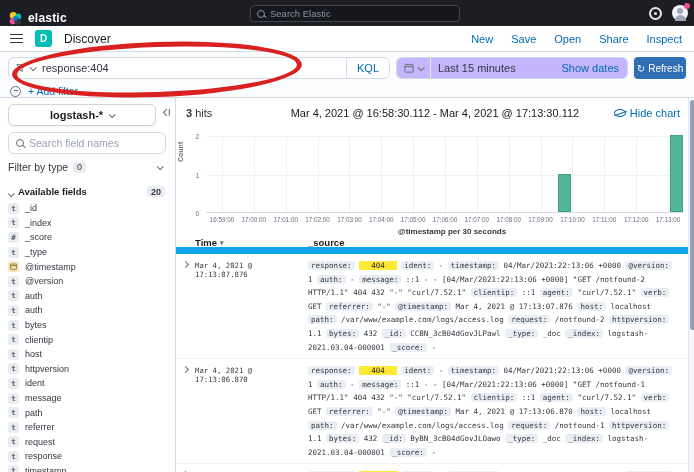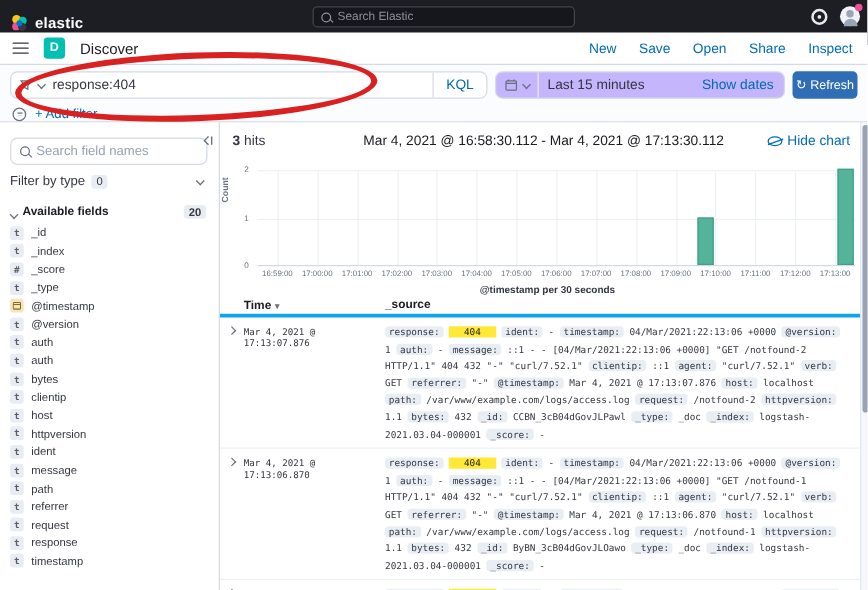--- a/index.html
+++ b/index.html
@@ -109,25 +109,25 @@
   .ylab { position:absolute; left:1px; top:34px; transform:rotate(-90deg); transform-origin:left top;
     font-size:7px; font-weight:700; color:#69707d; }
   .yticks { position:absolute; left:0; top:8px; width:26px; height:77px; }
   .yticks div { position:absolute; right:3px; font-size:6.5px; color:#69707d; transform:translateY(-50%); }
   .plot { position:absolute; left:30px; top:8px; width:478px; height:77px; border-bottom:1px solid #d3dae6; }
   .gridv { position:absolute; top:0; bottom:0; width:1px; background:#eef1f6; }
   .gridh { position:absolute; left:0; right:0; height:1px; background:#eef1f6; }
   .bar { position:absolute; bottom:0; width:13px; background:#54b399; border:1px solid #41a08b; }
   .xticks { position:absolute; left:30px; top:88px; width:478px; height:8px; }
   .xticks div { position:absolute; font-size:6.3px; color:#69707d; transform:translateX(-50%); white-space:nowrap; }
-  .xaxis-title { position:absolute; left:23px; top:99px; width:478px; text-align:center;
+  .xaxis-title { position:absolute; left:37px; top:99px; width:478px; text-align:center;
     font-size:8px; font-weight:700; color:#343741; }
 
   
-  .tbl-header { height:16px; display:flex; border-bottom:3px solid #0ea5e9;
+  .tbl-header { height:16px; display:flex; align-items:center; border-bottom:7px solid #0ea5e9;
     font-size:9.5px; font-weight:700; color:#1a1c21; margin-top:2px; }
   .th-time { width:132px; padding-left:19px; display:flex; align-items:center; gap:3px; }
   .sort-arrow { font-size:7px; color:#69707d; }
   .th-source { flex:1; }
   .doc-rows { }
   .doc-row { display:flex; border-bottom:1px solid #eef1f6; padding:5px 0 4px 0; }
   .doc-caret { width:19px; display:flex; justify-content:center; padding-top:3px; cursor:pointer; }
   .doc-time { width:113px; font-family:"DejaVu Sans Mono", monospace; font-size:7.3px; color:#343741; padding-top:2px; }
   .doc-source { flex:1; font-family:"DejaVu Sans Mono", monospace; font-size:7.5px; line-height:13.6px;
     color:#343741; padding-right:10px; word-break:break-word; }
@@ -217,20 +217,24 @@
   </button>
   <div class="filter-row">
     <span class="filter-circle"></span>
     <span class="add-filter">+ Add filter</span>
   </div>
 </div>
 
 <div class="annotation"></div>
 
 <div class="sidebar">
+  <div class="index-btn">
+    <span>logstash-*</span>
+    <span class="chev"></span>
+  </div>
   <span class="collapse-ic">
     <svg width="10" height="9" viewBox="0 0 12 10">
         <path d="M7 1L3 5l4 4M10 1v8" stroke="#69707d" stroke-width="1.3" fill="none"></path>
       </svg>
   </span>
   <div class="field-search">
     <span class="mag"></span>
     <span class="ph">Search field names</span>
   </div>
   <div class="type-filter">

